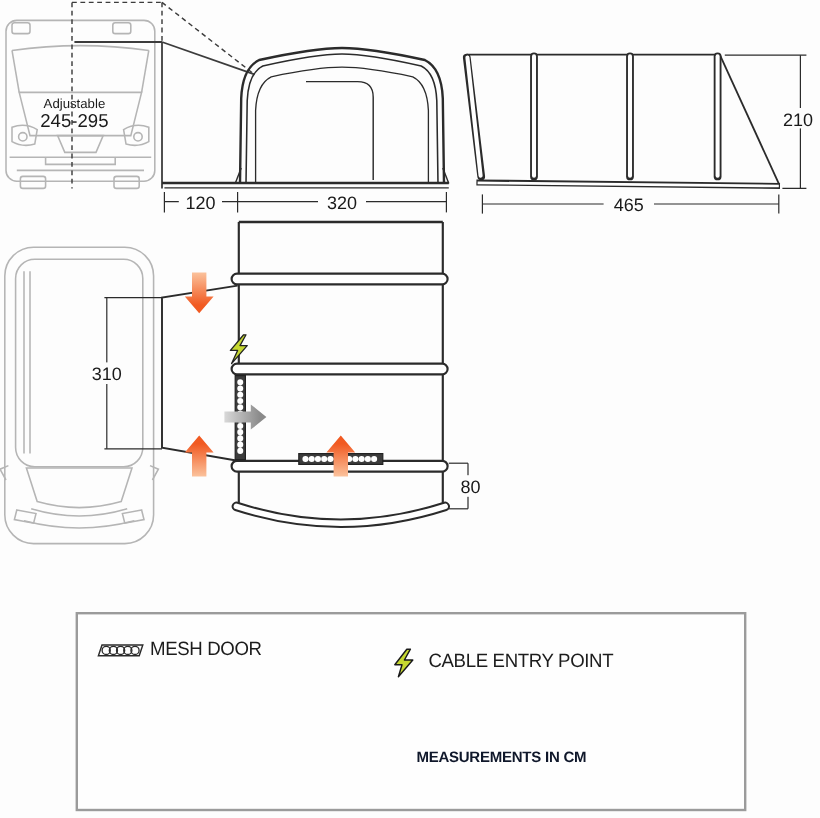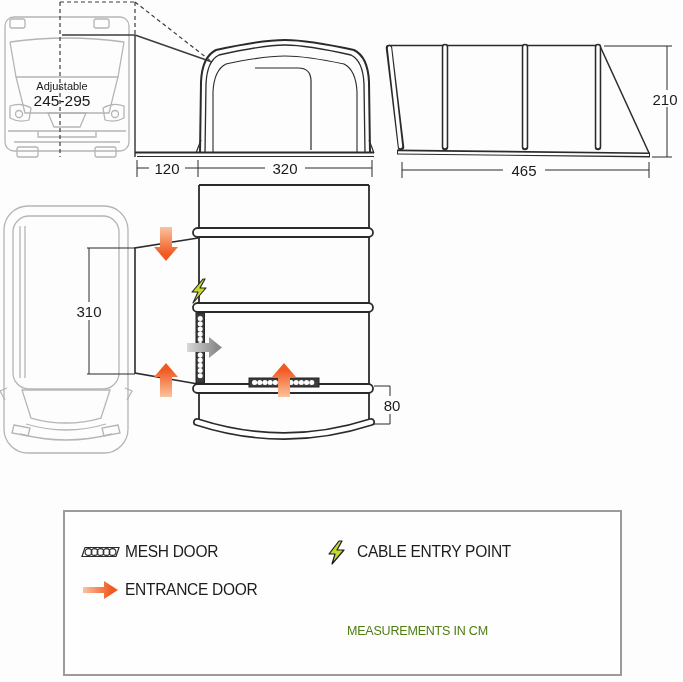--- a/index.html
+++ b/index.html
@@ -14,22 +14,22 @@
     position:absolute;left:63px;top:510px;width:555px;height:162px;
     border:2px solid #9b9b9b;background:#fefefe;
   }
   .lg-row{position:absolute;display:flex;align-items:center;height:26px;}
   .lg-ic{width:48px;display:flex;justify-content:center;align-items:center;}
   .lg-label{
     font-size:16px;letter-spacing:-0.3px;color:#1c1c1c;white-space:nowrap;
     transform:scaleX(0.97);transform-origin:left center;
   }
   .lg-note{
-    position:absolute;font-size:12.5px;font-weight:normal;letter-spacing:-0.2px;
-    color:#4d7c0f;white-space:nowrap;
+    position:absolute;font-size:12.5px;font-weight:bold;letter-spacing:-0.2px;
+    color:#0f172a;white-space:nowrap;
   }
 </style>
 </head>
 <body>
 
 <svg class="diagram" width="683" height="505" viewBox="0 0 683 505">
   <defs>
     <linearGradient id="gOrangeDown" x1="0" y1="0" x2="0" y2="1">
       <stop offset="0" stop-color="#fbc29c"></stop>
         <stop offset="0.8" stop-color="#f15a22"></stop>
@@ -192,48 +192,34 @@
     <path d="M374,386 H390"></path>
     <path d="M390,386 V424"></path>
     <path d="M374,424 H390"></path>
   </g>
   <rect x="379" y="396" width="27" height="18" fill="#fdfdfd"></rect>
   <text class="dim-text" x="392" y="411" text-anchor="middle">80</text>
 </svg>
 
 <div class="legend">
 
-  <div class="lg-row" style="left:12px;top:27px">
+  <div class="lg-row" style="left:12px;top:17px">
     <span class="lg-ic">
       <svg width="42" height="14" viewBox="0 0 42 14">
         <path d="M5,2.5 H39 L36,11.5 H2 Z" fill="none" stroke="#2b2b2b" stroke-width="1.2"></path>
         <circle cx="8.5" cy="7" r="3.4" fill="none" stroke="#2b2b2b" stroke-width="1.1"></circle>
         <circle cx="14.5" cy="7" r="3.4" fill="none" stroke="#2b2b2b" stroke-width="1.1"></circle>
         <circle cx="20.5" cy="7" r="3.4" fill="none" stroke="#2b2b2b" stroke-width="1.1"></circle>
         <circle cx="26.5" cy="7" r="3.4" fill="none" stroke="#2b2b2b" stroke-width="1.1"></circle>
         <circle cx="32.5" cy="7" r="3.4" fill="none" stroke="#2b2b2b" stroke-width="1.1"></circle>
       </svg>
     </span>
     <span class="lg-label">MESH DOOR</span>
   </div>
 
-  <div class="lg-row" style="left:12px;top:65px">
-    <span class="lg-ic">
-      <svg width="36" height="20" viewBox="0 0 36 20">
-        <defs>
-          <linearGradient id="legOr" x1="0" y1="0" x2="1" y2="0">
-            <stop offset="0" stop-color="#fbc29c"></stop>
-              <stop offset="0.8" stop-color="#f15a22"></stop>
-          </linearGradient>
-        </defs>
-        <polygon points="0,7 21,7 21,1 35,10 21,19 21,13 0,13" fill="url(#legOr)"></polygon>
-      </svg>
-    </span>
-    <span class="lg-label">ENTRANCE DOOR</span>
-  </div>
 
 
   <div class="lg-row" style="left:252px;top:27px">
     <span class="lg-ic" style="width:40px">
       <svg width="20" height="25" viewBox="0 0 20 25">
         <polygon points="12,1 2,14 8,14 5,24 17,10 10,10 15,1" fill="#c6d830" stroke="#1a1a1a" stroke-width="1.2" stroke-linejoin="round"></polygon>
       </svg>
     </span>
     <span class="lg-label">CABLE ENTRY POINT</span>
   </div>

